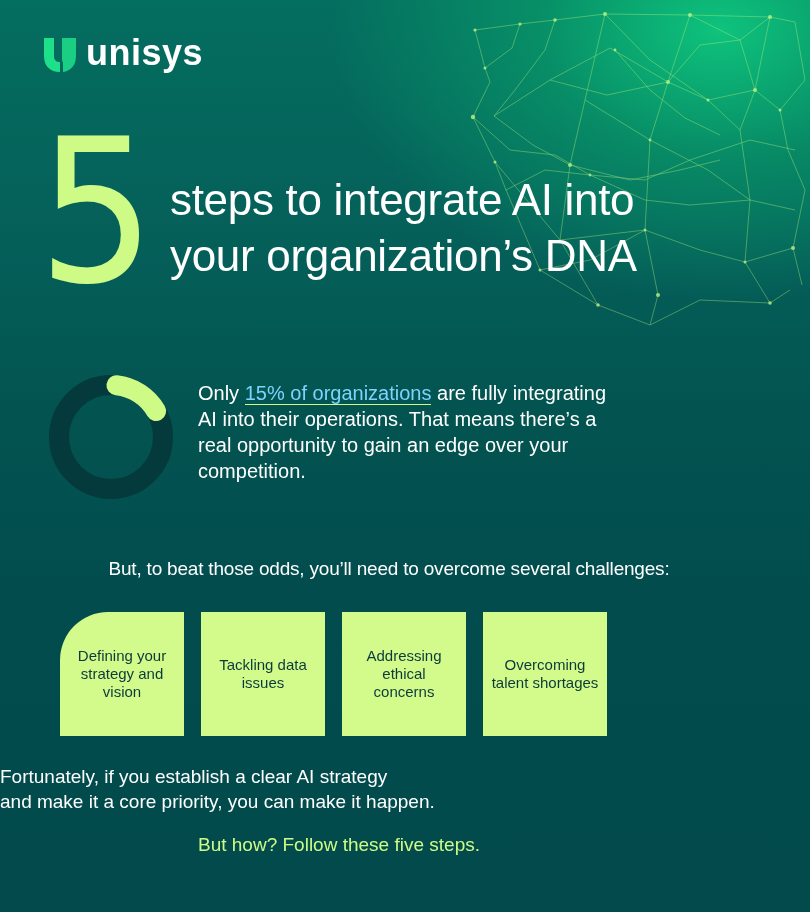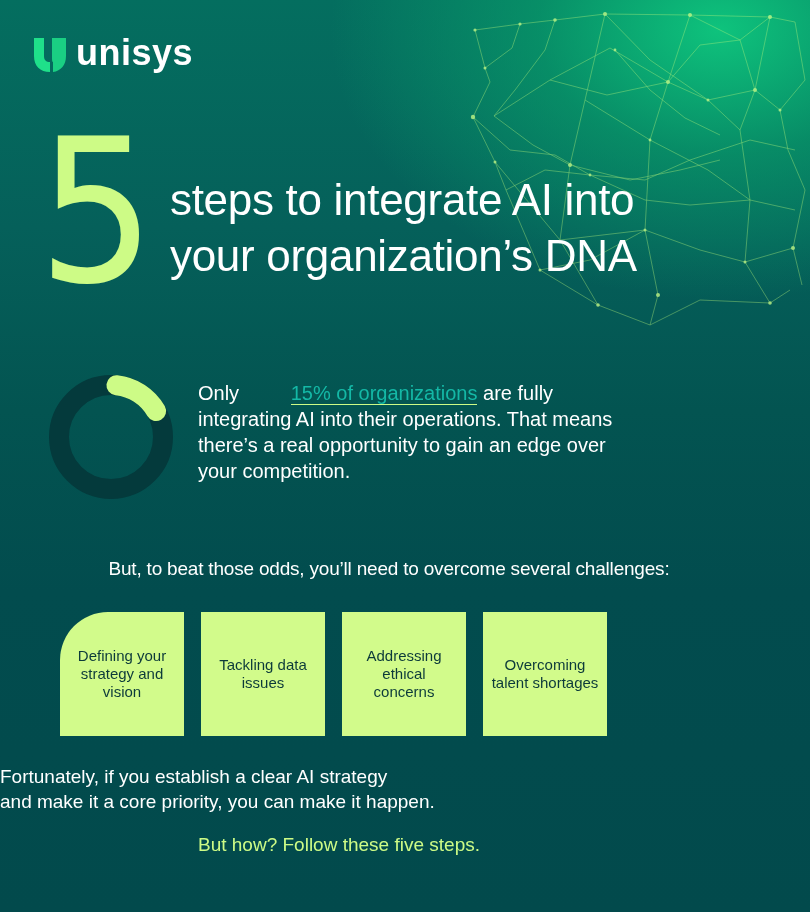--- a/index.html
+++ b/index.html
@@ -12,38 +12,38 @@
   }
   .bg {
     position: absolute; inset: 0;
     background:
       radial-gradient(ellipse 520px 360px at 720px 30px, rgba(16,210,130,0.85) 0%, rgba(10,170,110,0.55) 35%, rgba(5,120,95,0.0) 75%),
       linear-gradient(180deg, #046e5f 0%, #05605a 25%, #035451 45%, #024c4e 65%, #024a4c 100%);
     z-index: 0;
   }
   .network { position: absolute; left: 450px; top: 0; width: 360px; height: 340px; z-index: 1; opacity: 0.85; }
   .logo {
-    position: absolute; left: 32px; top: 38px; display: flex; align-items: center; gap: 8px; z-index: 3;
+    position: absolute; left: 42px; top: 38px; display: flex; align-items: center; gap: 8px; z-index: 3;
   }
   .logo-mark { width: 36px; height: 34px; }
   .logo-text { font-size: 36px; font-weight: 700; letter-spacing: 0.5px; color: #ffffff; line-height: 1; margin-top: -4px; }
   .big-five {
     position: absolute; left: 38px; top: 112px; font-size: 200px; line-height: 1;
     color: #cdfb86; font-weight: 400; z-index: 3; letter-spacing: -4px;
     font-family: "DejaVu Sans", sans-serif; transform: scaleX(0.92); transform-origin: left top;
   }
   .title {
     position: absolute; left: 170px; top: 172px; font-size: 44px; line-height: 56px;
     color: #ffffff; z-index: 3; font-weight: 400; letter-spacing: -0.3px;
   }
   .donut { position: absolute; left: 48px; top: 374px; width: 126px; height: 126px; z-index: 3; }
   .intro {
     position: absolute; left: 198px; top: 380px; width: 420px; font-size: 20px; line-height: 26px; color: #ffffff; z-index: 3;
   }
-  .intro .hl { color: #14b8a6; border-bottom: 1.5px solid #cdfb86; margin-left: 46px; }
+  .intro .hl { color: #7dd3fc; border-bottom: 1.5px solid #cdfb86; }
   .challenges-intro {
     position: absolute; left: 0; width: 778px; top: 558px; text-align: center; font-size: 19px; color: #ffffff; z-index: 3;
     letter-spacing: -0.2px;
   }
   .cards { position: absolute; left: 60px; top: 612px; display: flex; gap: 17px; z-index: 3; }
   .card {
     width: 124px; height: 124px; background: #d2fb8b; color: #0c3a3a;
     display: flex; align-items: center; justify-content: center; text-align: center;
     font-size: 15px; line-height: 18px; padding: 8px;
   }

